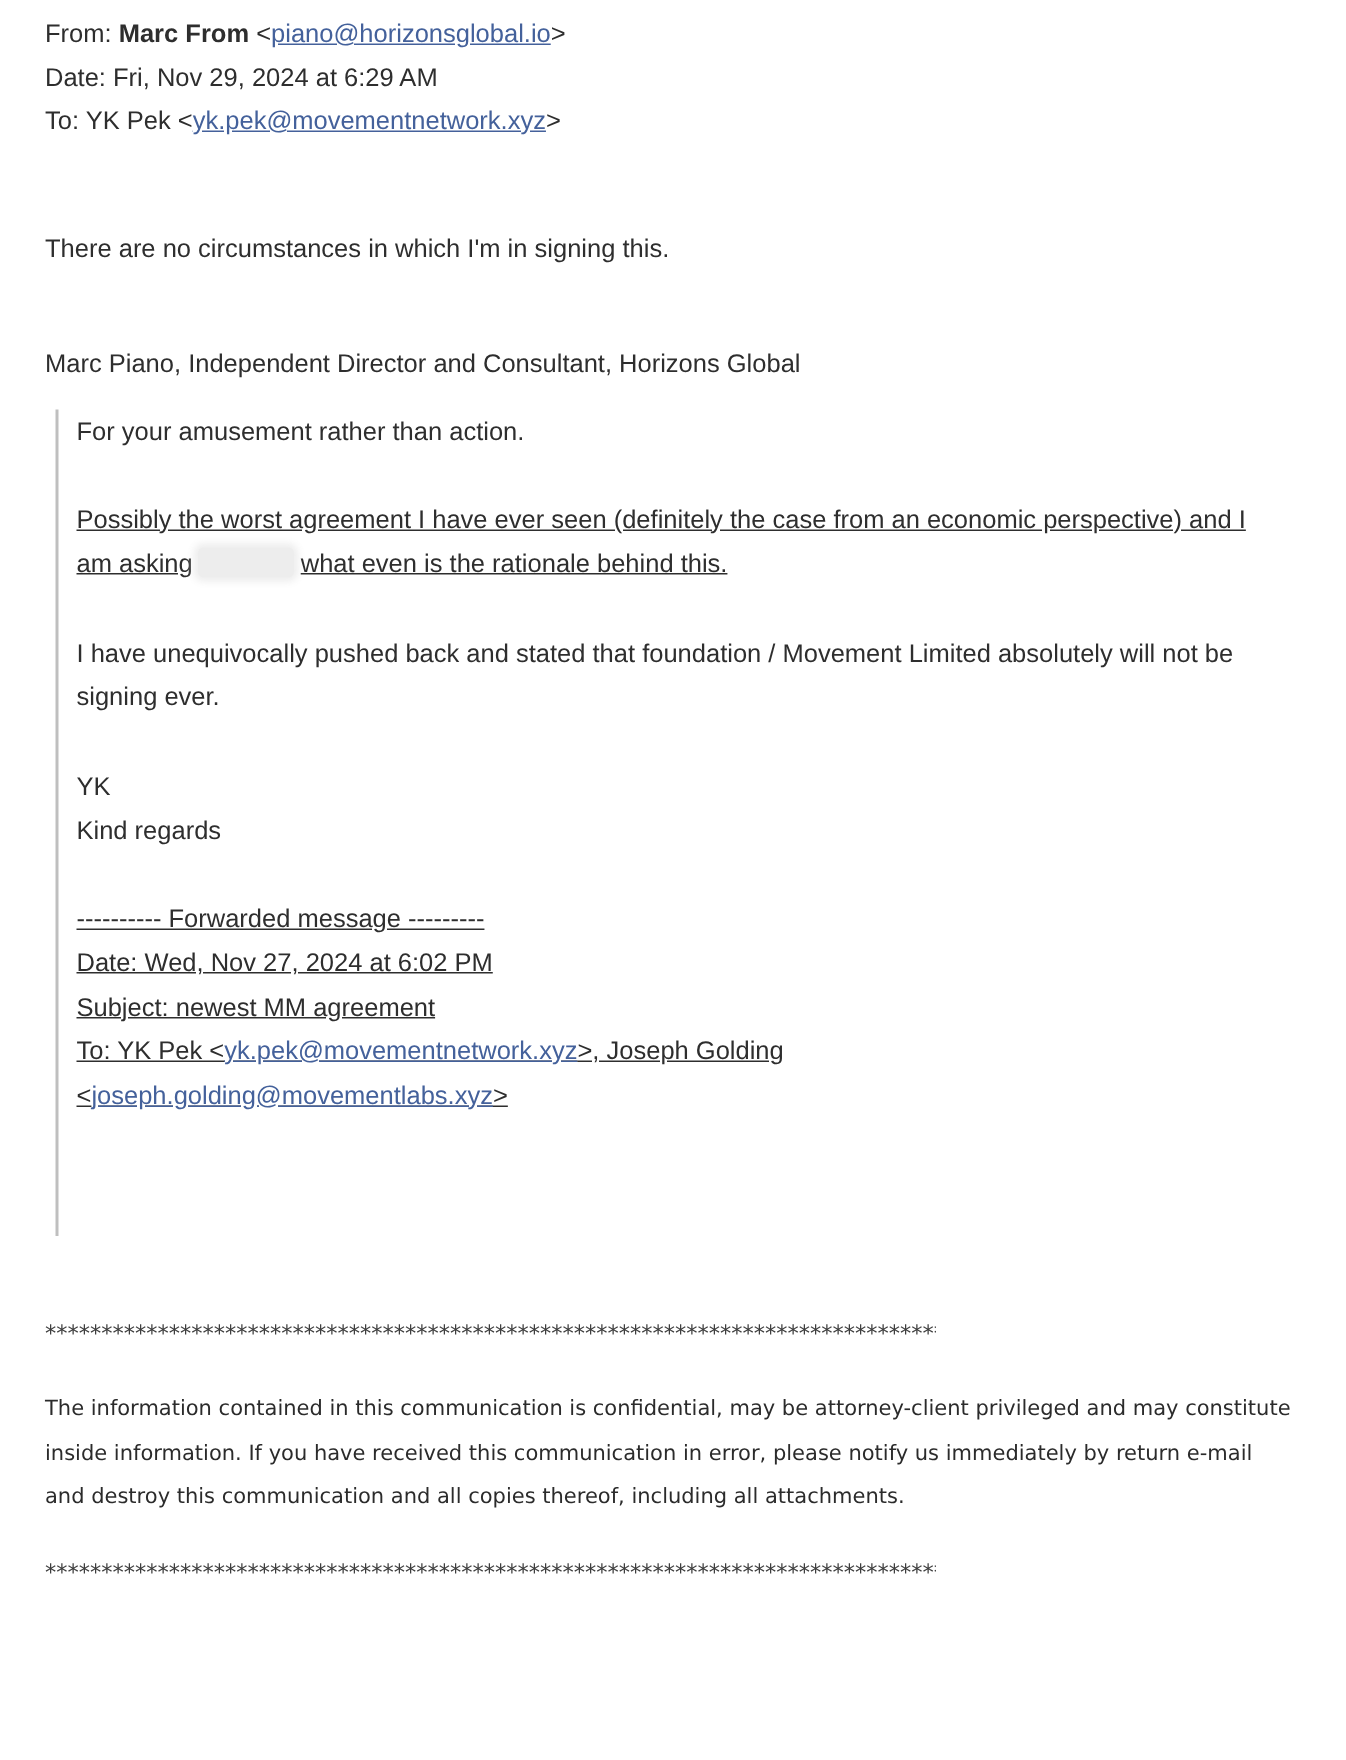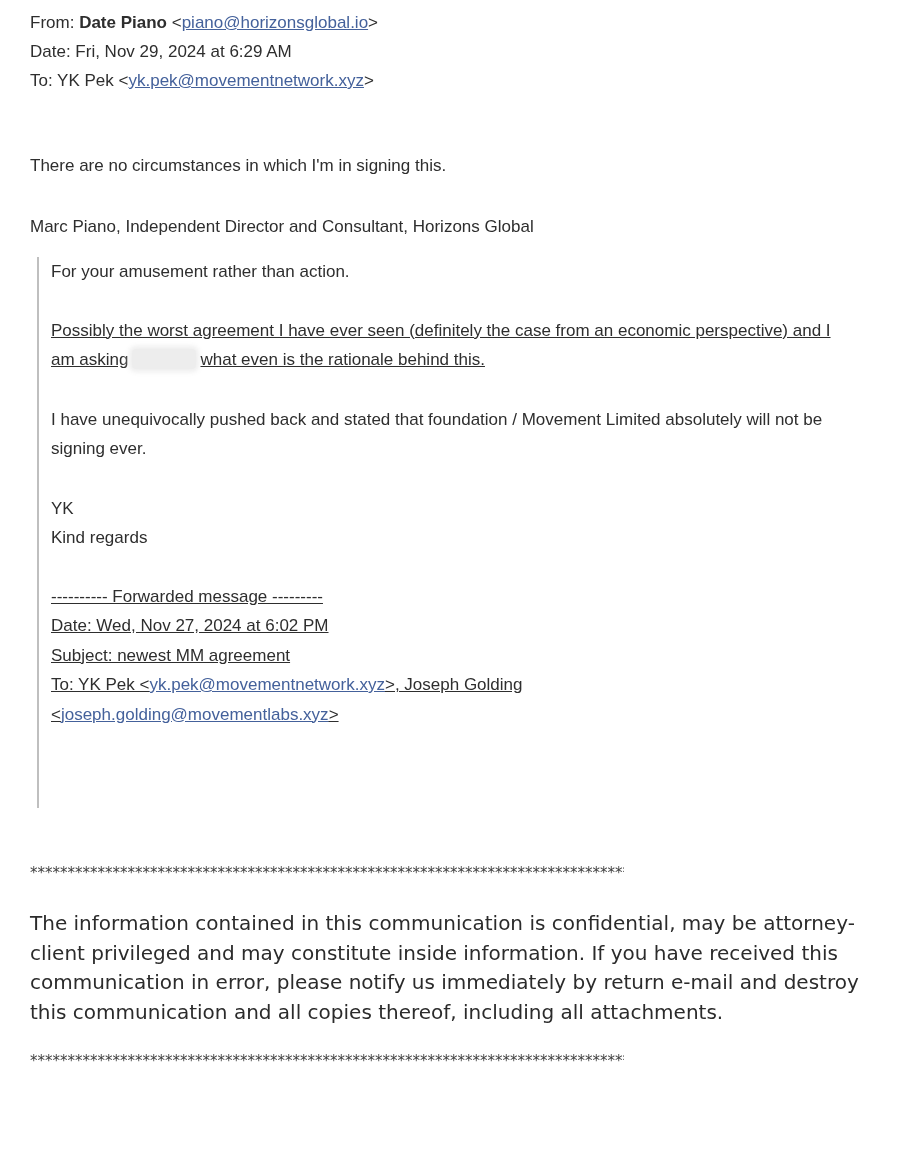--- a/index.html
+++ b/index.html
@@ -25,21 +25,21 @@
     line-height: 29px;
   }
   .hline { white-space: nowrap; }
   a.maillink {
     color: var(--link);
     text-decoration: underline;
     cursor: pointer;
   }
   .bold { font-weight: bold; }
   .opening   { margin: 56px 0 0 0; }
-  .signature { margin: 32px 0 0 0; }
+  .signature { margin: 48px 0 0 0; }
   .reply-intro { margin: 29px 0 0 0; white-space: nowrap; }
   .quote {
     margin: 16px 0 0 7px;
     border-left: 2px solid var(--quote-border);
     padding: 0 0 79px 12px;
     line-height: 29.5px;
   }
   .quote p { margin: 0; }
   .quote .gap { margin-top: 29px; text-decoration: underline; }
   .quote .gap2 { margin-top: 30px; }
@@ -62,32 +62,32 @@
     font-family: "DejaVu Sans", sans-serif;
     font-size: 15px;
     line-height: 18px;
     color: var(--separator);
   }
   .separator.bottom { margin-top: 25px; }
   .disclaimer {
     margin-top: 27px;
     width: 832px;
     font-family: "DejaVu Sans", sans-serif;
-    font-size: 20px;
+    font-size: 14px;
     line-height: 29.5px;
     color: #2b2b2b;
   }
 </style>
 </head>
 <body>
 
 <div class="email">
 
   <div>
-    <div class="hline"><span>From:</span> <span class="bold">Date Piano</span> <span>&lt;</span><a class="maillink">piano@horizonsglobal.io</a><span>&gt;</span></div>
+    <div class="hline"><span>From:</span> <span class="bold">Marc From</span> <span>&lt;</span><a class="maillink">piano@horizonsglobal.io</a><span>&gt;</span></div>
     <div class="hline">Date: Fri, Nov 29, 2024 at 6:29 AM</div>
     <div class="hline"><span>To: YK Pek &lt;</span><a class="maillink">yk.pek@movementnetwork.xyz</a><span>&gt;</span></div>
   </div>
 
   <p class="opening">There are no circumstances in which I'm in signing this.</p>
 
   <p class="signature">Marc Piano, Independent Director and Consultant, Horizons Global</p>
 
 
   <div class="quote">

